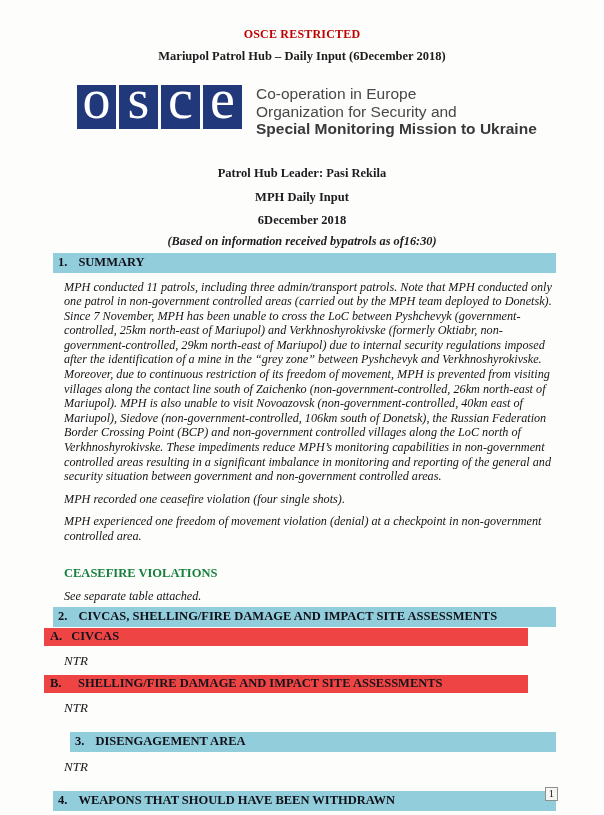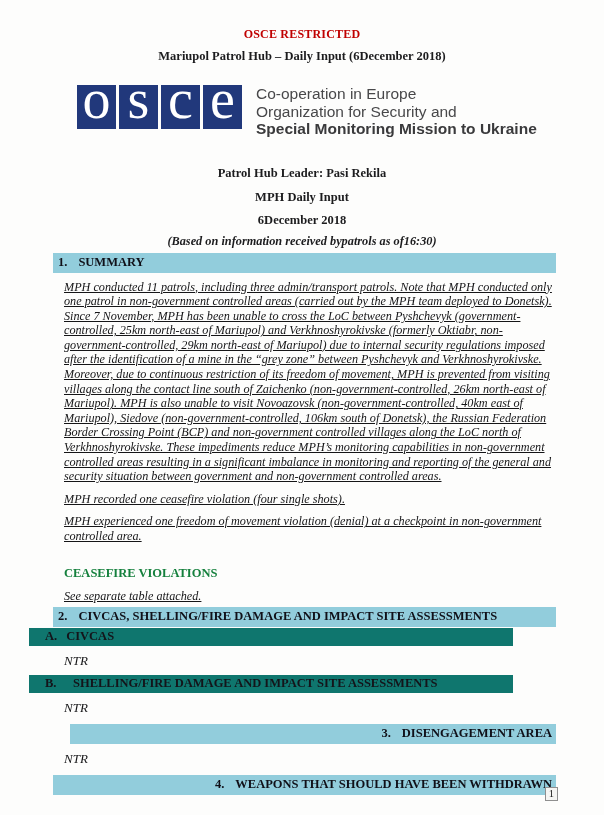--- a/index.html
+++ b/index.html
@@ -60,46 +60,45 @@
   
   .bar {
     margin-left:53px; width:503px; box-sizing:border-box;
     background:#92cddc;
     font-weight:bold; font-size:12.5px; color:#101018;
     padding:2px 4px 3px 5px;
   }
   .bar.indented { margin-left:70px; width:486px; }
   .bar .num { display:inline-block; margin-right:11px; }
   .subbar {
-    margin-left:29px; width:484px; box-sizing:border-box;
-    background:#0f766e;
+    margin-left:44px; width:484px; box-sizing:border-box;
+    background:#ef4444;
     font-weight:bold; font-size:12.5px; color:#14141a;
-    padding:1px 4px 2px 16px;
+    padding:1px 4px 2px 6px;
   }
   .subbar .snum      { display:inline-block; margin-right:9px; }
   .subbar .snum-tab  { display:inline-block; min-width:34px; margin-left:-6px; padding-left:6px; box-sizing:border-box; }
   
   .para {
     margin-left:64px; width:496px;
     font-style:italic; font-size:12.2px; line-height:14.6px;
     color:#151517;
-    text-decoration:underline;
   }
   .p-top7  { margin-top:7px; }
   .p-top8  { margin-top:8px; }
   .ntr {
     margin:7px 0 0 64px;
     font-style:italic; font-size:13px; color:#151517;
   }
   .cf-heading {
     margin:22px 0 0 64px;
     font-weight:bold; font-size:12.5px; color:#15803d;
   }
   .cf-note { margin-top:8px; }
-  .mt4 { margin-top:4px; } .mt6 { margin-top:6px; } .mt8 { margin-top:8px;text-align:right; } .mt1 { margin-top:1px; }
+  .mt4 { margin-top:4px; } .mt6 { margin-top:6px; } .mt8 { margin-top:16px; } .mt1 { margin-top:1px; }
   
   .page-num {
     position:absolute; top:787px; right:46px;
     border:1px solid #8f8f8f; background:#f5f5f3;
     font-size:10.5px; line-height:12px; padding:0 3px;
     color:#222;
   }
 </style>
 </head>
 <body>

